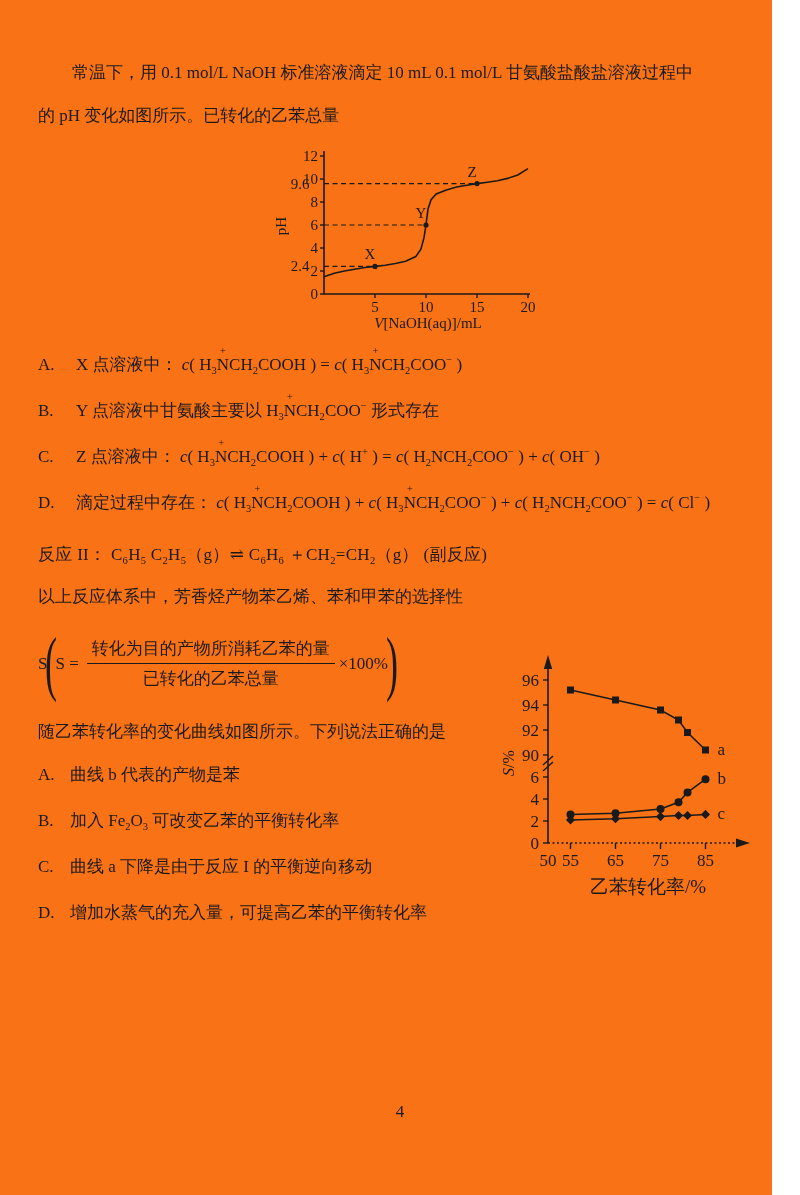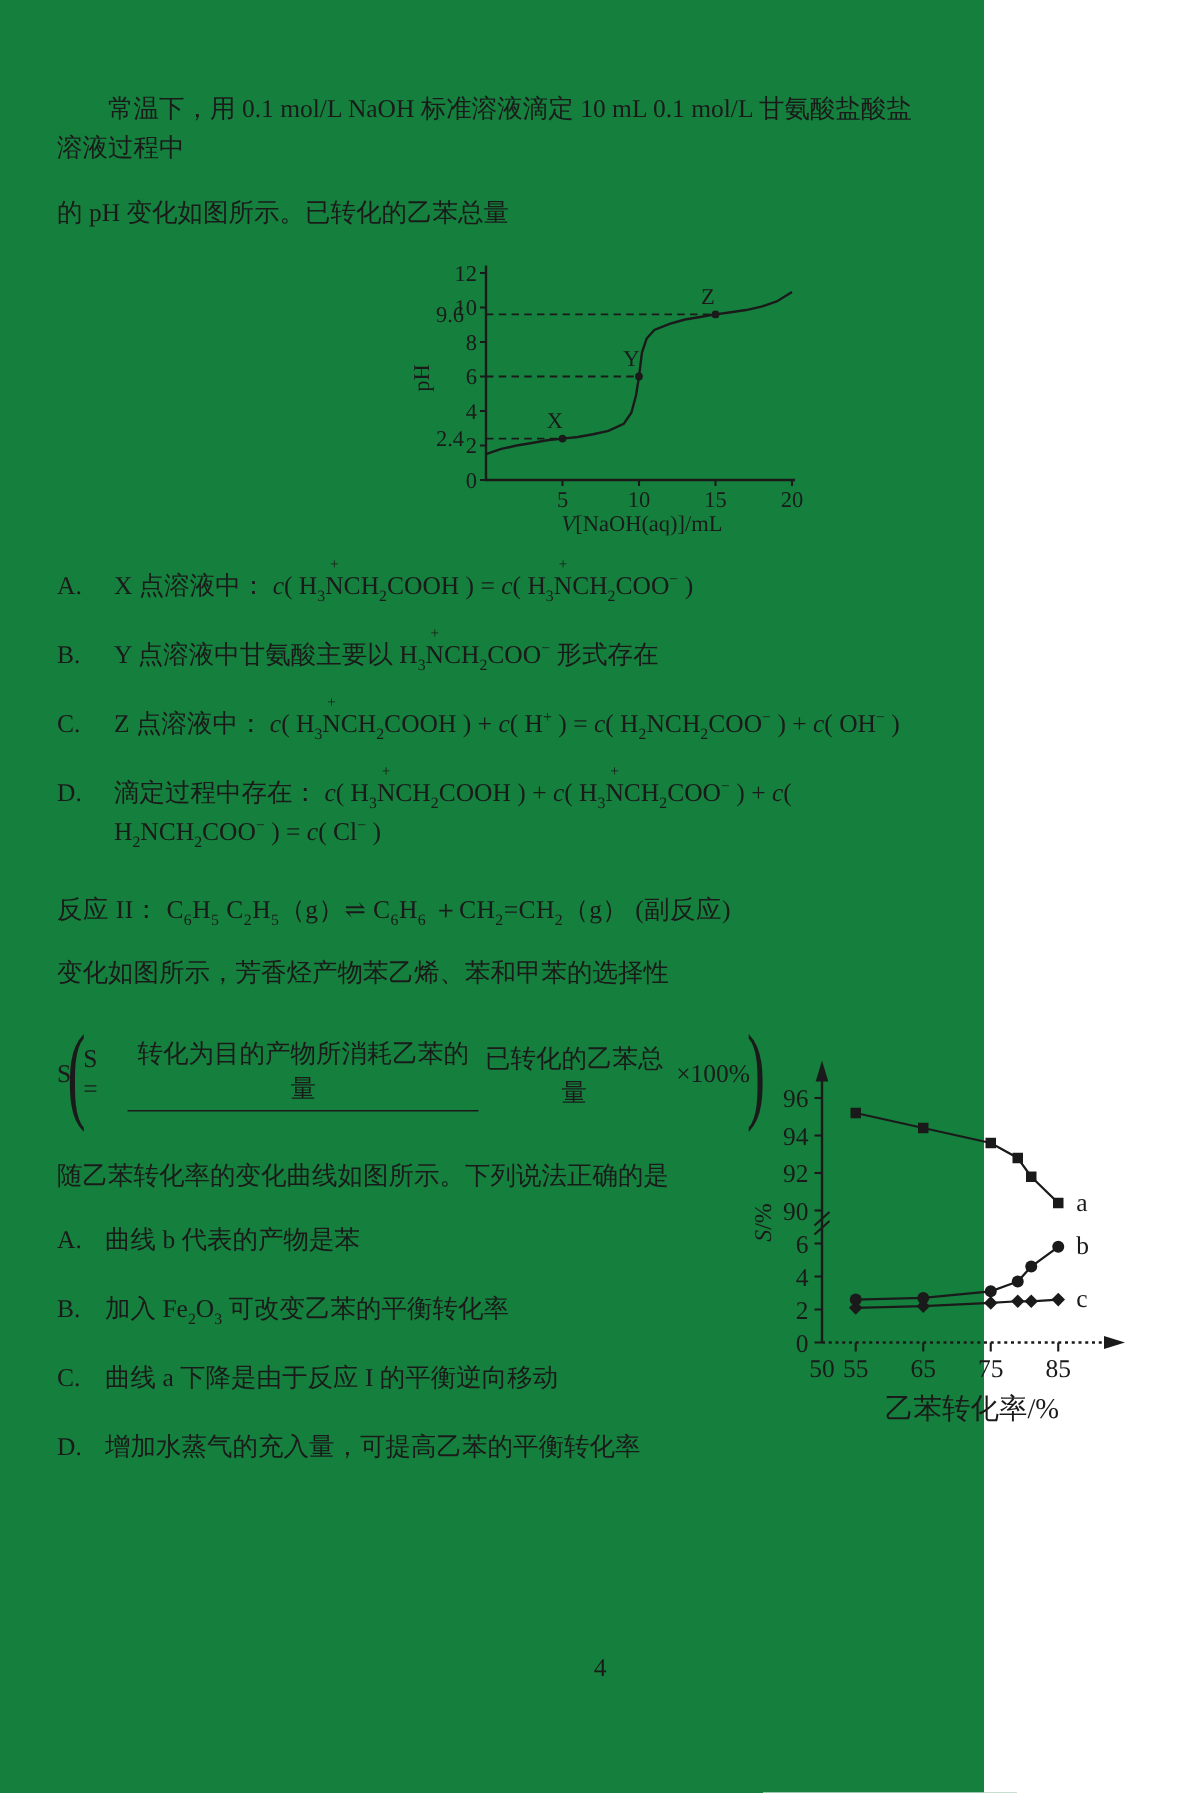--- a/index.html
+++ b/index.html
@@ -1,37 +1,37 @@
 <!DOCTYPE html>
 <html><head>
 <meta charset="utf-8">
 <style>
   html,body{margin:0;padding:0;background:#ffffff;}
   .page{
-    width:656px;height:1195px;position:relative;box-sizing:border-box;
-    padding:60px 38px 0 38px;background:#15803d;color:#1a1a1a;
+    width:772px;height:1195px;position:relative;box-sizing:border-box;
+    padding:60px 38px 0 38px;background:#f97316;color:#1a1a1a;
     font-family:"Liberation Serif","DejaVu Serif",serif;font-size:17px;
   }
   .para{line-height:26px;margin:0 0 17px 0;}
   .indent{text-indent:2em;}
   .chart1-wrap{width:300px;margin:4px 0 16px 238px;}
   .opt{display:flex;line-height:26px;margin:0 0 20px 0;}
   .opt .letter{width:38px;flex:0 0 38px;}
   .opt .content{flex:1;}
   .reaction{line-height:26px;margin:0 0 16px 0;letter-spacing:.3px;}
   sub,sup{font-size:.62em;line-height:0;}
   .nplus{position:relative;display:inline-block;}
   .nplus .plusmark{position:absolute;top:-0.62em;left:50%;transform:translateX(-50%);font-size:.6em;line-height:1;}
   .q13-bottom{display:flex;margin-top:2px;}
   .left-col{width:470px;flex:0 0 470px;}
   .right-col{flex:1;position:relative;}
   .right-col svg{position:absolute;top:-14px;left:-10px;}
   .formula{display:flex;align-items:center;margin:8px 0 26px 0;}
   .bigp{display:inline-block;font-size:72px;font-weight:400;transform:scaleX(.5);line-height:.8;margin:0 -8px;}
-  .frac{display:inline-flex;flex-direction:row;text-align:center;margin:0 4px;}
+  .frac{display:inline-flex;flex-direction:column;text-align:center;margin:0 4px;}
   .frac .num{border-bottom:1.4px solid #1a1a1a;padding:0 5px 3px 5px;}
   .frac .den{padding-top:3px;}
   .pagenum{position:absolute;left:0;width:800px;top:1102px;text-align:center;font-size:17px;}
   svg text{font-family:"Liberation Serif","DejaVu Serif",serif;fill:#1a1a1a;}
 </style>
 </head>
 <body>
 
 <div class="page">
 
@@ -96,21 +96,21 @@
     <span class="letter">D.</span>
     <span class="content">滴定过程中存在： <i>c</i>( H<sub>3</sub><span class="nplus">N<span class="plusmark">+</span></span>CH<sub>2</sub>COOH ) + <i>c</i>( H<sub>3</sub><span class="nplus">N<span class="plusmark">+</span></span>CH<sub>2</sub>COO<sup>−</sup> ) + <i>c</i>( H<sub>2</sub>NCH<sub>2</sub>COO<sup>−</sup> ) = <i>c</i>( Cl<sup>−</sup> )</span>
   </div>
 
 
   <div class="reaction">
     <span>反应 II：</span>
     <span>C<sub>6</sub>H<sub>5</sub> C<sub>2</sub>H<sub>5</sub>（g）⇌ C<sub>6</sub>H<sub>6</sub> ＋CH<sub>2</sub>=CH<sub>2</sub>（g） (副反应)</span>
   </div>
 
-  <div class="para">变化如图所示，芳香烃产物苯乙烯、苯和甲苯的选择性</div>
+  <div class="para">以上反应体系中，芳香烃产物苯乙烯、苯和甲苯的选择性</div>
 
   <div class="q13-bottom">
     <div class="left-col">
 
       <div class="formula">
         <span>S</span>
         <span class="bigp">(</span>
         <span style="margin-right:4px">S =</span>
         <span class="frac">
           <span class="num">转化为目的产物所消耗乙苯的量</span>

